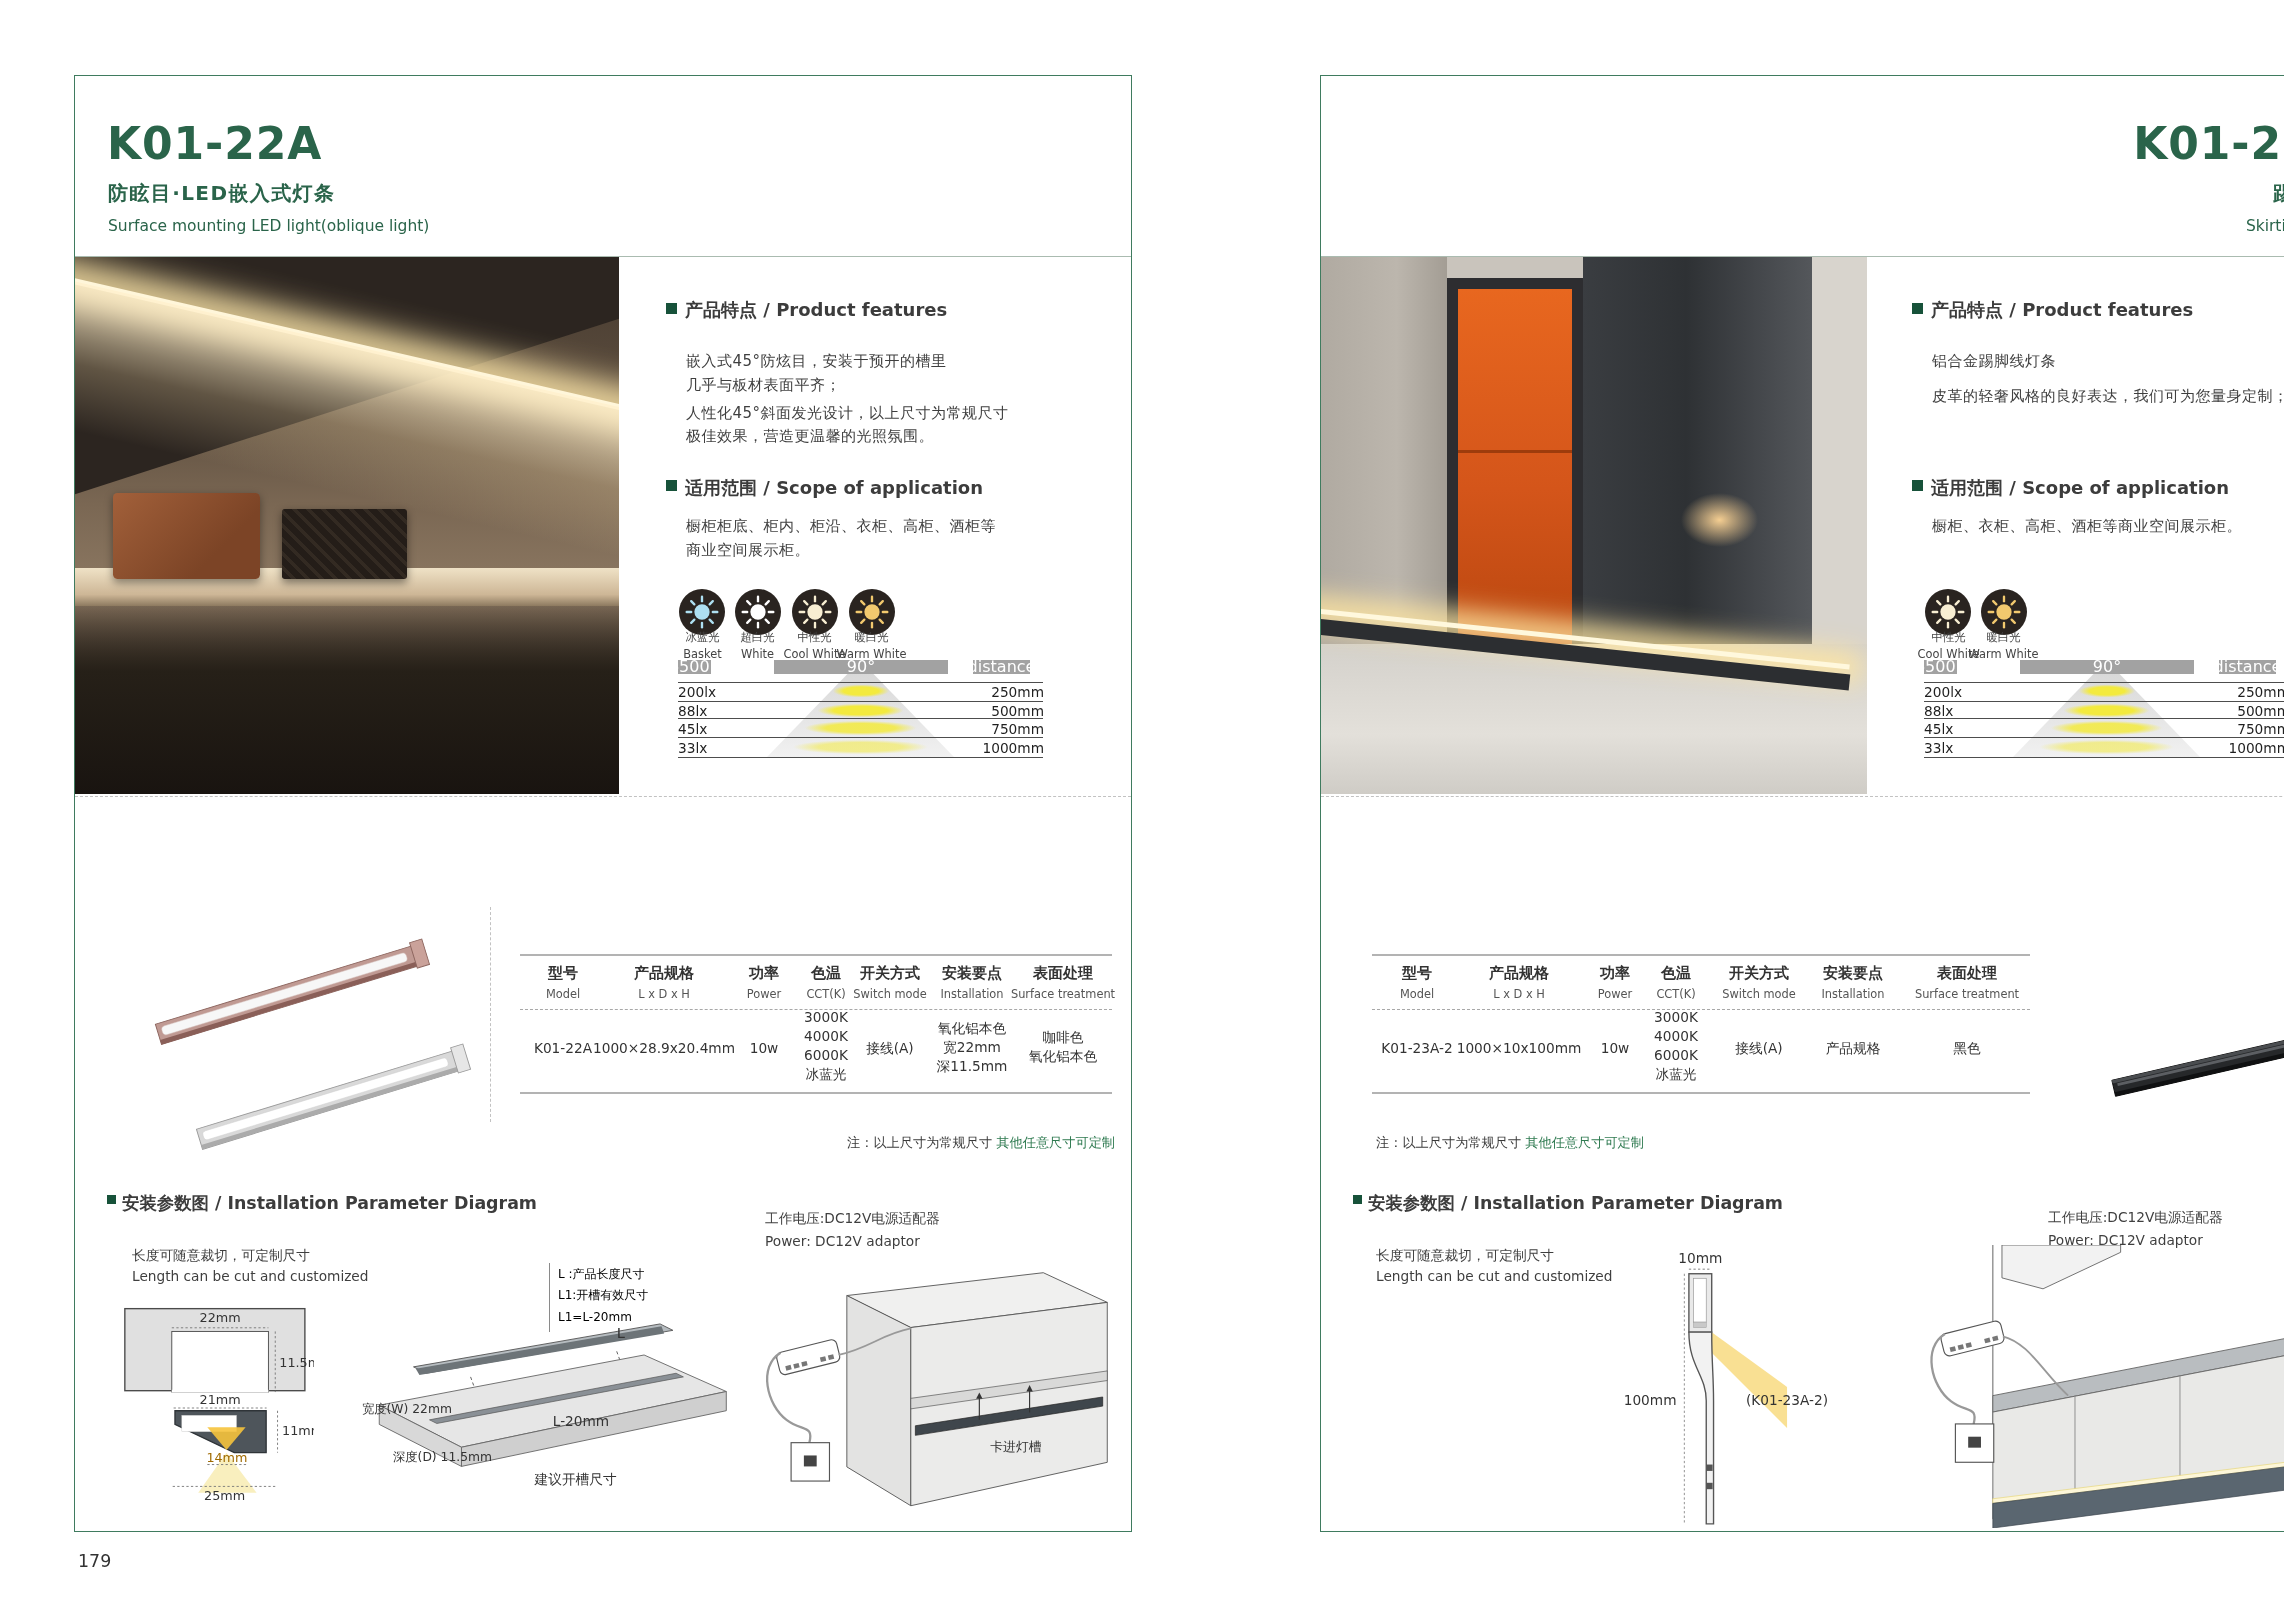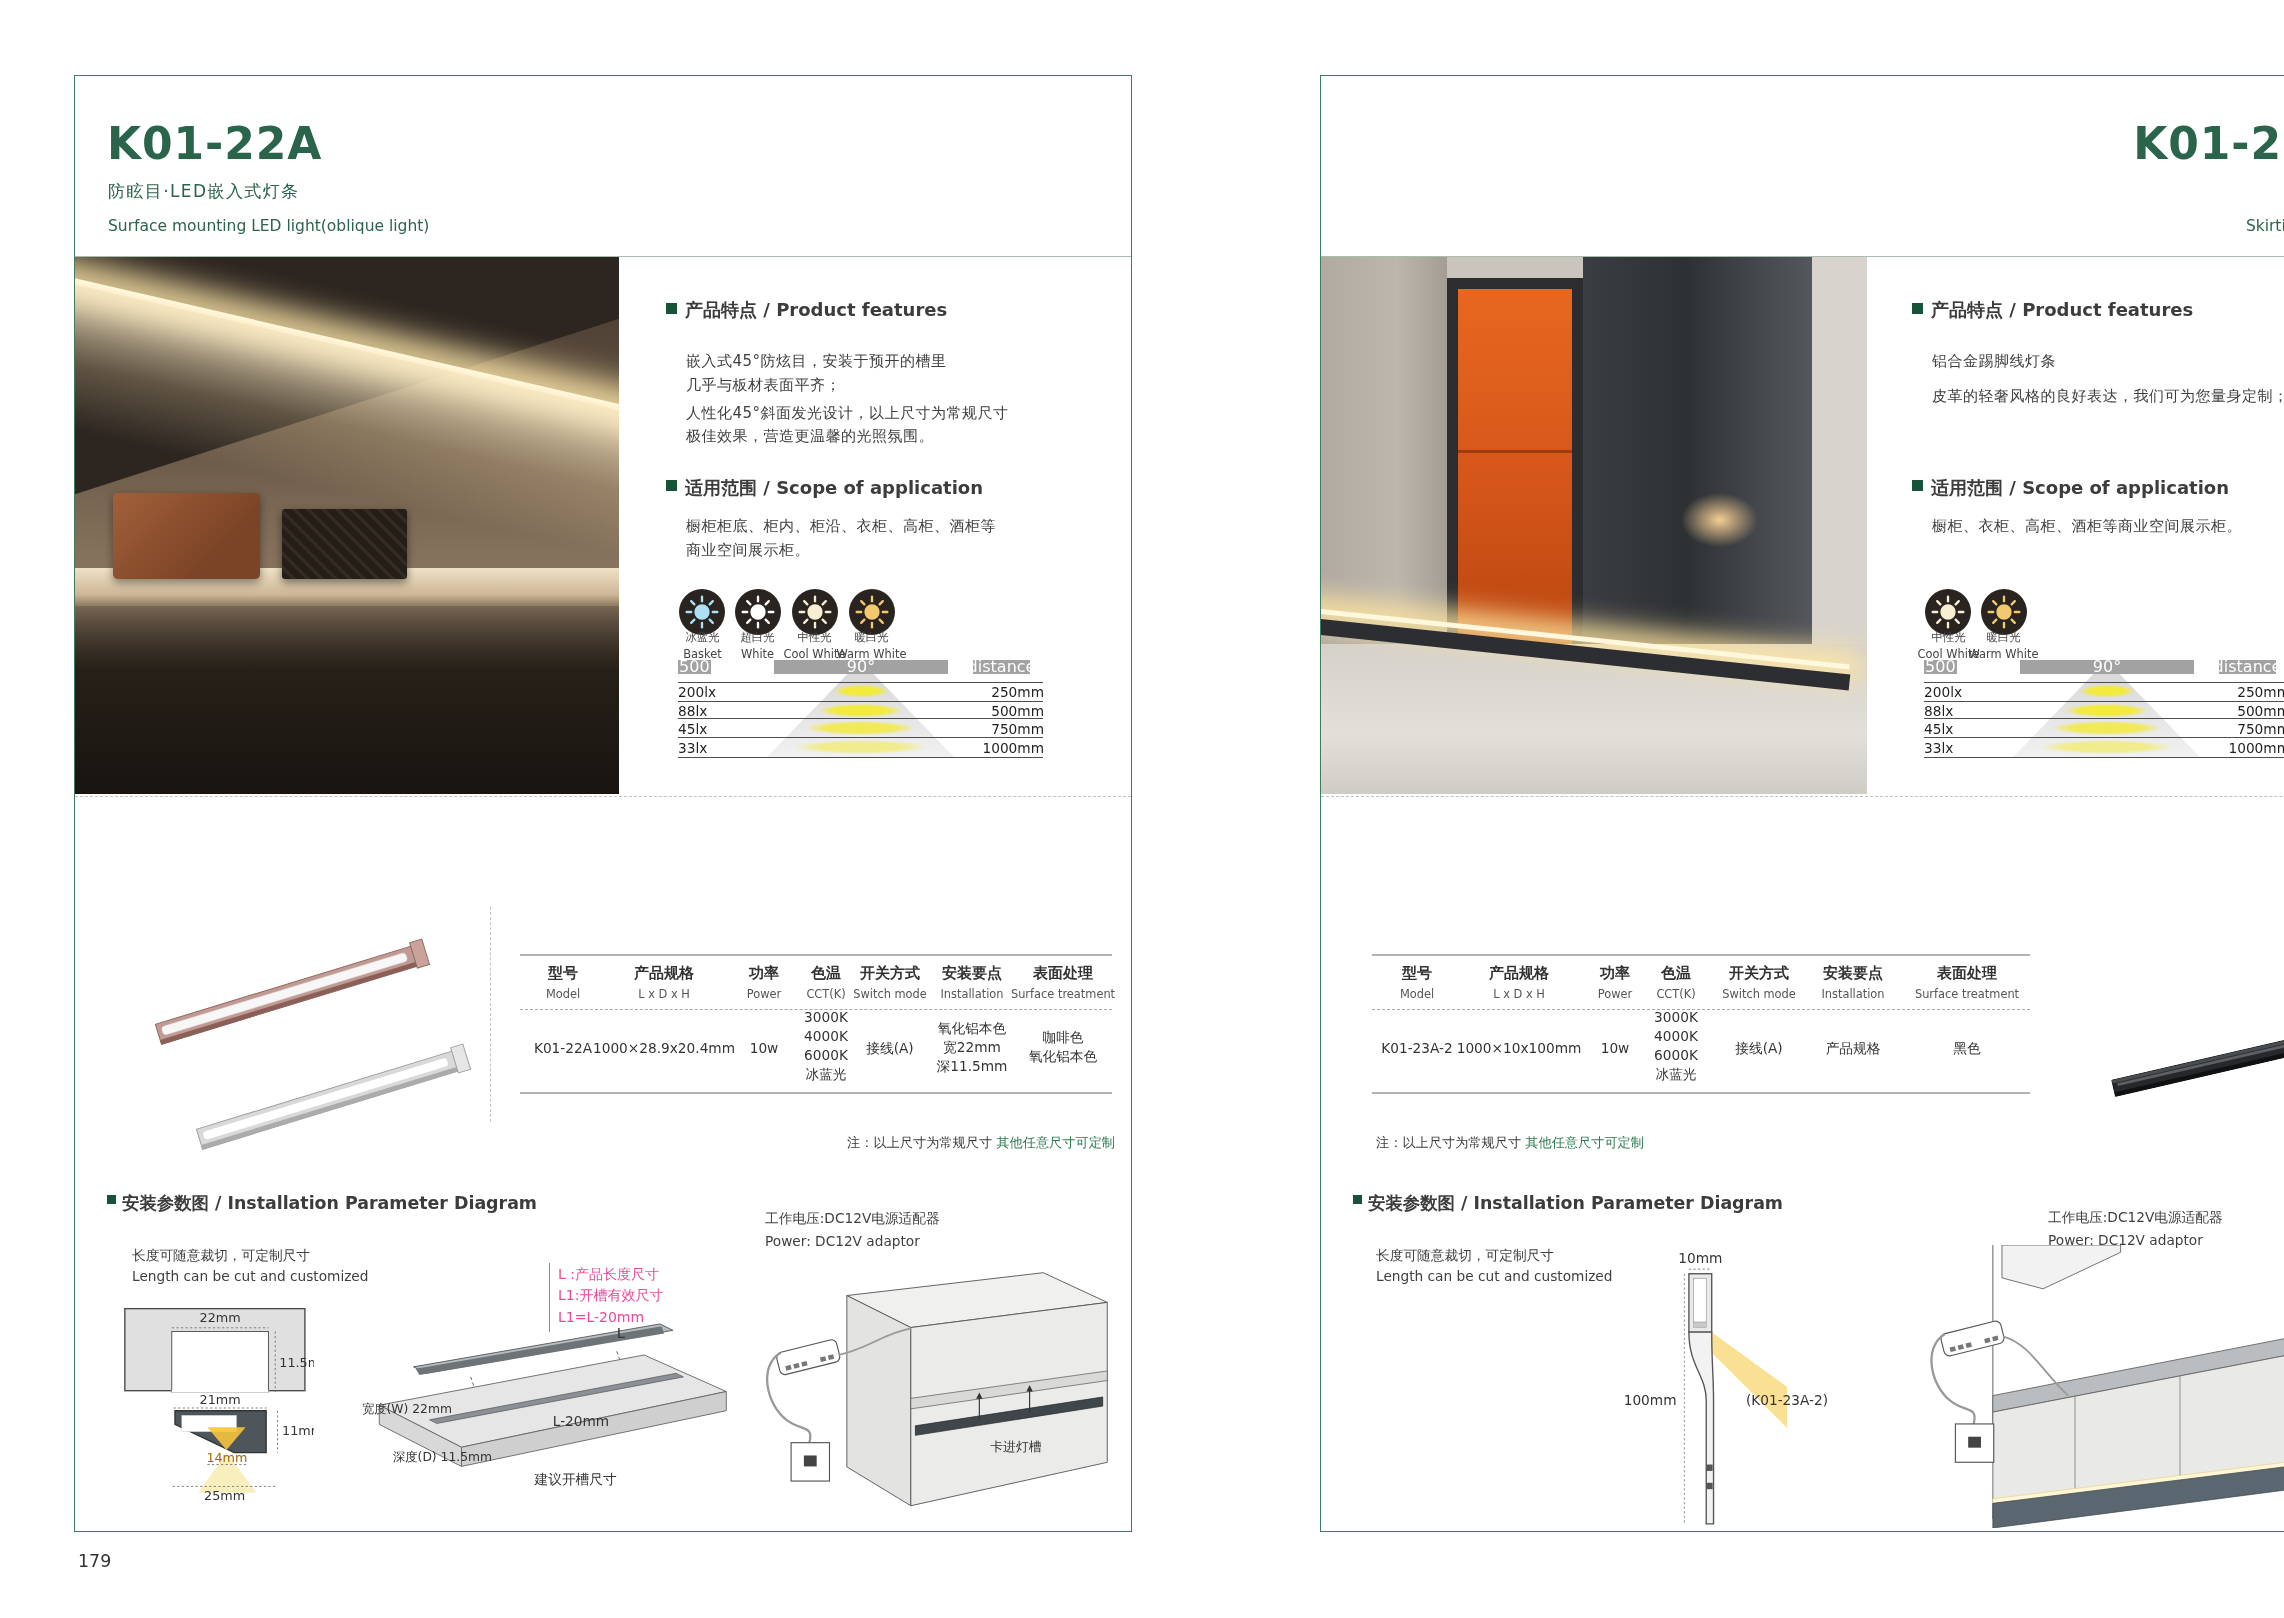--- a/index.html
+++ b/index.html
@@ -10,21 +10,21 @@
     --bar-gray:#a2a2a2;
   }
   *{margin:0;padding:0;box-sizing:border-box}
   html,body{width:2482px;height:1618px;background:#ffffff;
     font-family:"DejaVu Sans","Liberation Sans",sans-serif;color:var(--ink)}
   .abs{position:absolute}
   .page{position:absolute;top:75px;height:1457px;border:1.4px solid var(--green-border);background:#fff}
   #page-left{left:74px;width:1058px}
   #page-right{left:1320px;width:1088px}
   .model-title{font-size:44px;font-weight:800;color:var(--green);letter-spacing:0.9px;line-height:1}
-  .sub-zh{font-size:17px;font-weight:normal;color:var(--green);letter-spacing:1.4px}
+  .sub-zh{font-size:20px;font-weight:bold;color:var(--green);letter-spacing:1.4px}
   .sub-en{font-size:15.5px;color:var(--green)}
   .head-rule{height:0.9px;background:#aabbb0;left:0;right:0}
   .photo{overflow:hidden;background:#6b5a49}
   .sec-sq{width:11px;height:11px;background:var(--green-dark)}
   .sec-title{font-size:18px;font-weight:bold;color:#3c3c3c;white-space:nowrap}
   .body-line{font-size:15px;color:#3f3f3f;white-space:nowrap;letter-spacing:0.5px}
   .licon{width:46px;height:46px;border-radius:50%;background:#2a2420;display:flex;align-items:center;justify-content:center}
   .licon svg{width:36px;height:36px}
   .lab{width:91px;text-align:center;font-size:11.4px;color:#444;white-space:nowrap}
   .bar{background:var(--bar-gray);color:#fff;font-size:16px;display:flex;align-items:center;justify-content:center;height:13.7px}
@@ -40,21 +40,21 @@
   .tdash{border-top:1.4px dashed #a8a8a8}
   .th{transform:translateX(-50%);text-align:center;white-space:nowrap}
   .th-zh{display:block;font-size:15px;font-weight:bold;color:#333}
   .th-en{display:block;font-size:11.4px;color:#555;margin-top:3.7px}
   .td{transform:translateX(-50%);font-size:13.7px;color:#333;text-align:center;white-space:nowrap}
   .stack span{display:block;line-height:19px}
   .note{font-size:13.2px;white-space:nowrap}
   .note .hl{color:#2e7a50;font-weight:normal}
   .bsec-title{font-size:17.4px;font-weight:bold;color:#3c3c3c;white-space:nowrap}
   .cut{font-size:13.7px;color:#3f3f3f;white-space:nowrap}
-  .legend-line{font-size:14px;color:#ec4899;white-space:nowrap;line-height:21.5px}
+  .legend-line{font-size:12px;color:#000000;white-space:nowrap;line-height:21.5px}
   .pagenum{font-size:17.4px;color:#333}
   svg text{font-family:"DejaVu Sans","Liberation Sans",sans-serif}
   .sun-ice{color:#aee0f2}.sun-white{color:#ffffff}.sun-cream{color:#f8eed2}.sun-warm{color:#f2c96e}
 </style>
 </head>
 <body>
 
 <div class="page" id="page-left">
 
   <div class="abs model-title" style="left:32px;top:46px">K01-22A</div>

